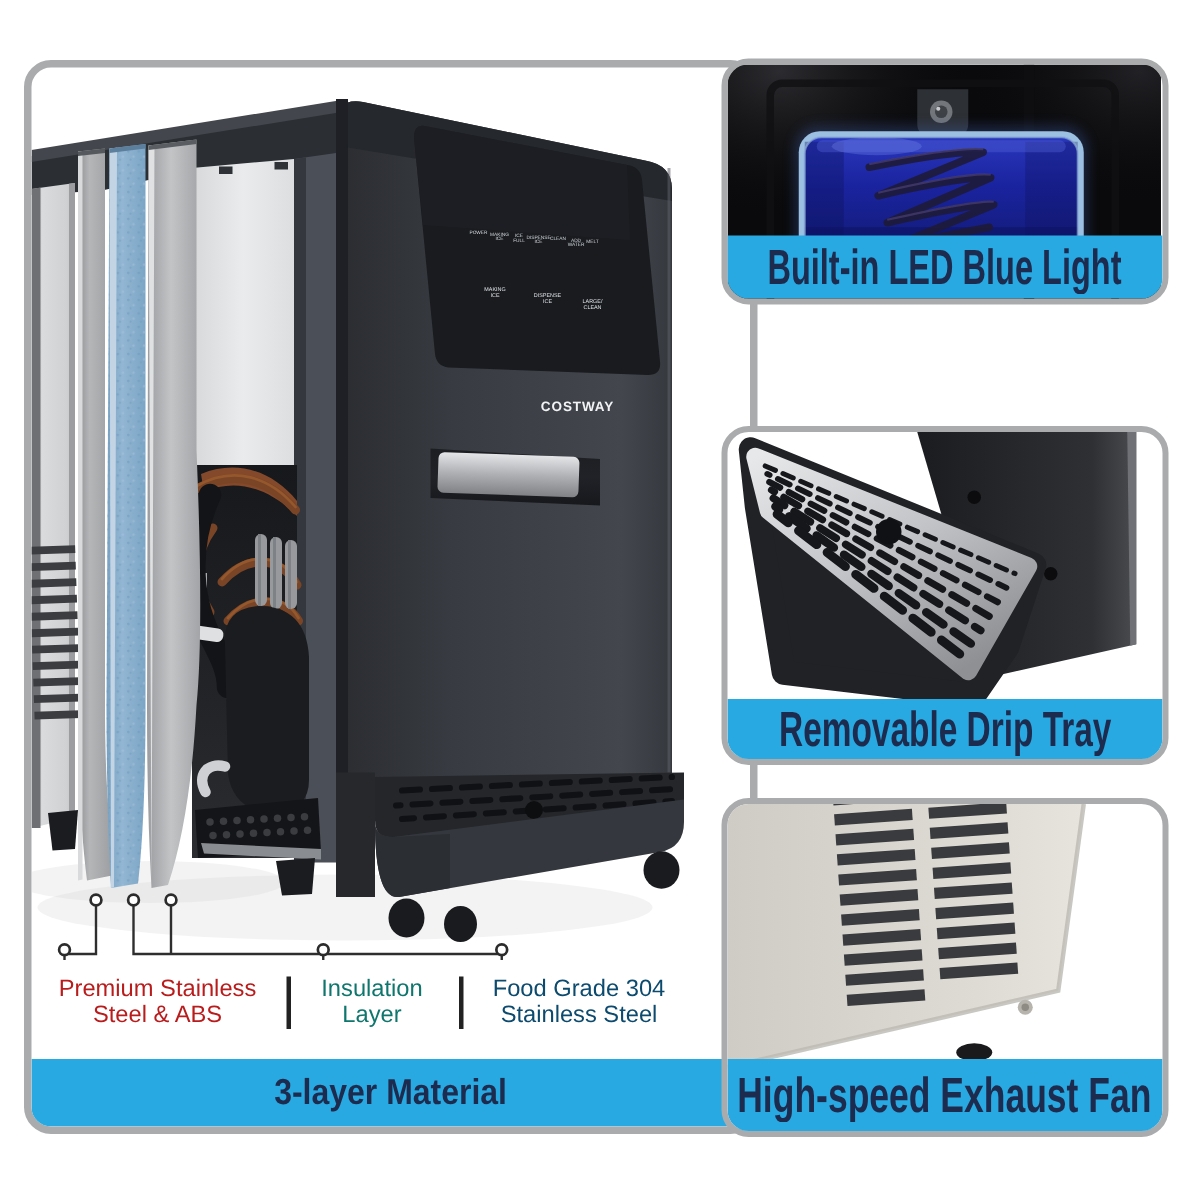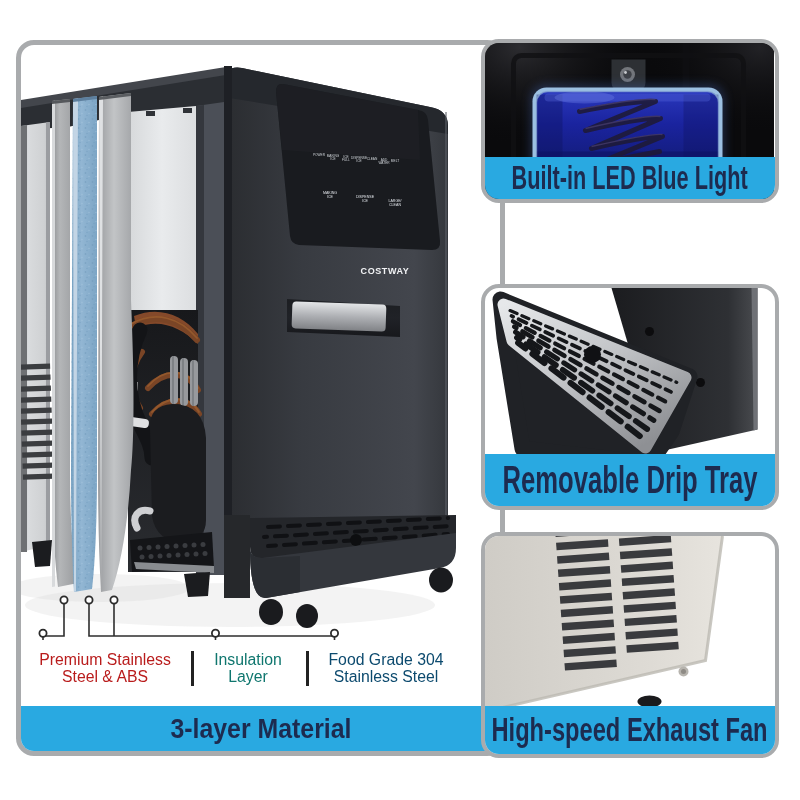--- a/index.html
+++ b/index.html
@@ -239,21 +239,21 @@
       <circle cx="334.5" cy="633.2" r="3.6"></circle>
     </g>
   </svg>
 
   <div style="position:absolute;left:-16px;top:606px;width:200px;text-align:center;font-size:15.8px;font-weight:500;color:#b91c1c;line-height:17px;">Premium Stainless<br>Steel &amp; ABS</div>
   <div style="position:absolute;left:152px;top:606px;width:150px;text-align:center;font-size:15.8px;font-weight:500;color:#0f766e;line-height:17px;">Insulation<br>Layer</div>
   <div style="position:absolute;left:275px;top:606px;width:180px;text-align:center;font-size:15.8px;font-weight:500;color:#0c4a6e;line-height:17px;">Food Grade 304<br>Stainless Steel</div>
   <div style="position:absolute;left:170px;top:606px;width:2.5px;height:35px;background:#222;"></div>
   <div style="position:absolute;left:285px;top:606px;width:2.5px;height:35px;background:#222;"></div>
 
-  <div class="band" style="height:45px;font-size:28px;line-height:45px;margin-top:28px;">
+  <div class="band" style="height:45px;font-size:24px;line-height:45px;margin-top:28px;">
       <span style="display:inline-block;white-space:nowrap;transform:scaleX(0.888);transform-origin:center;">3-layer Material</span>
     </div>
 </div>
 
 <div class="card" style="left:481px;top:39px;width:298px;height:164px;border-width:4.5px;">
   <svg class="svgfill" width="289" height="219" viewBox="485.5 43.5 289 219" xmlns="http://www.w3.org/2000/svg">
     <defs>
       <radialGradient id="ledcorner" cx="0.12" cy="0.02" r="0.45">
         <stop offset="0" stop-color="#2c2c30"></stop>
           <stop offset="1" stop-color="#0a0a0c" stop-opacity="0"></stop>
@@ -343,21 +343,21 @@
         <path d="M512.0,316.4 L671.5,392.4" stroke-width="3.8" stroke-dasharray="8.8 6.0" stroke-dashoffset="7"></path>
         <path d="M513.4,321.8 L665.7,401.9" stroke-width="4.2" stroke-dasharray="10.1 6.5" stroke-dashoffset="2"></path>
         <path d="M514.8,327.2 L660.0,411.4" stroke-width="4.7" stroke-dasharray="11.4 7.1" stroke-dashoffset="9"></path>
         <path d="M516.1,332.7 L654.3,420.8" stroke-width="5.1" stroke-dasharray="12.8 7.6" stroke-dashoffset="4"></path>
         <path d="M517.4,338.2 L648.6,430.2" stroke-width="5.6" stroke-dasharray="14.1 8.2" stroke-dashoffset="11"></path>
         <path d="M518.6,343.3 L643.4,438.9" stroke-width="6.0" stroke-dasharray="15.3 8.7" stroke-dashoffset="6"></path>
       </g>
       <circle cx="593" cy="355" r="8.5" fill="#101114"></circle>
     </g>
   </svg>
-  <div class="band" style="height:52px;font-size:38px;line-height:40px;">
+  <div class="band" style="height:40px;font-size:33px;line-height:40px;">
       <span style="display:inline-block;white-space:nowrap;transform:scaleX(0.675);transform-origin:center;">Removable Drip Tray</span>
     </div>
 </div>
 
 <div class="card" style="left:481px;top:532px;width:298px;height:226px;border-width:4.5px;">
   <svg class="svgfill" width="289" height="217" viewBox="485.5 536.5 289 217" xmlns="http://www.w3.org/2000/svg">
     <defs>
       <linearGradient id="steelg3" x1="0" y1="0" x2="1" y2="0">
         <stop offset="0" stop-color="#cfccc6"></stop>
           <stop offset="0.7" stop-color="#dedbd5"></stop>

